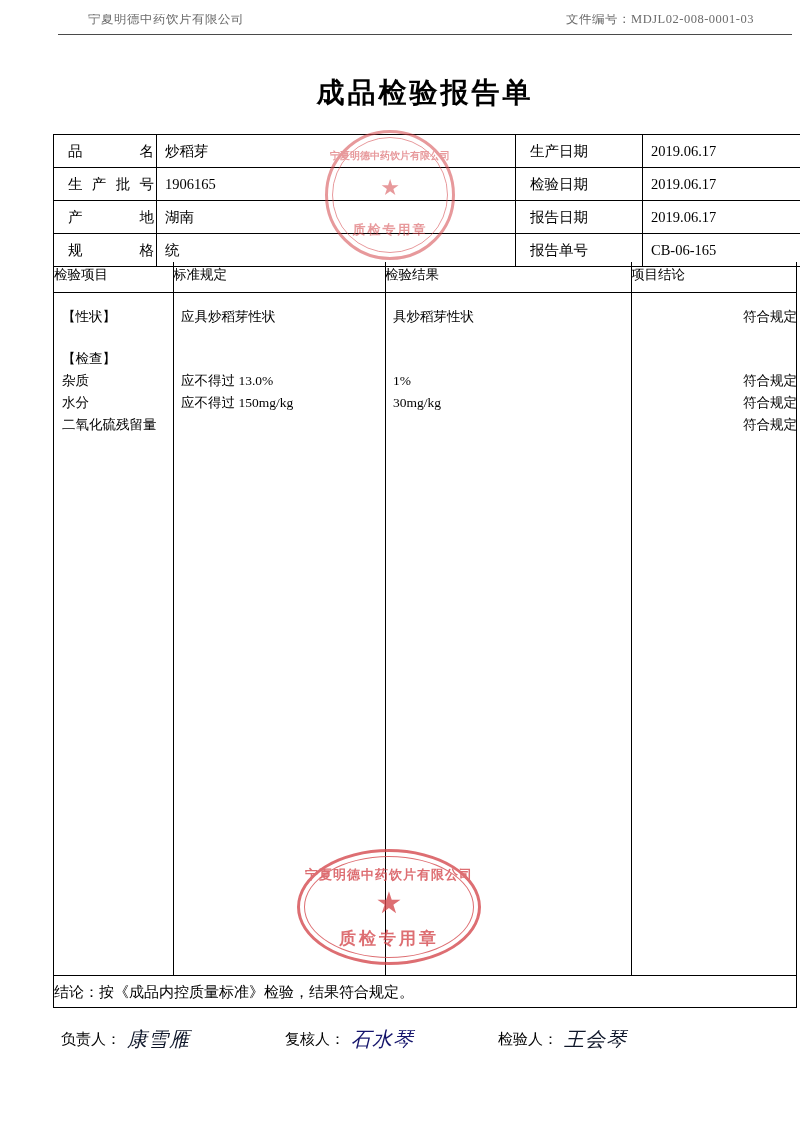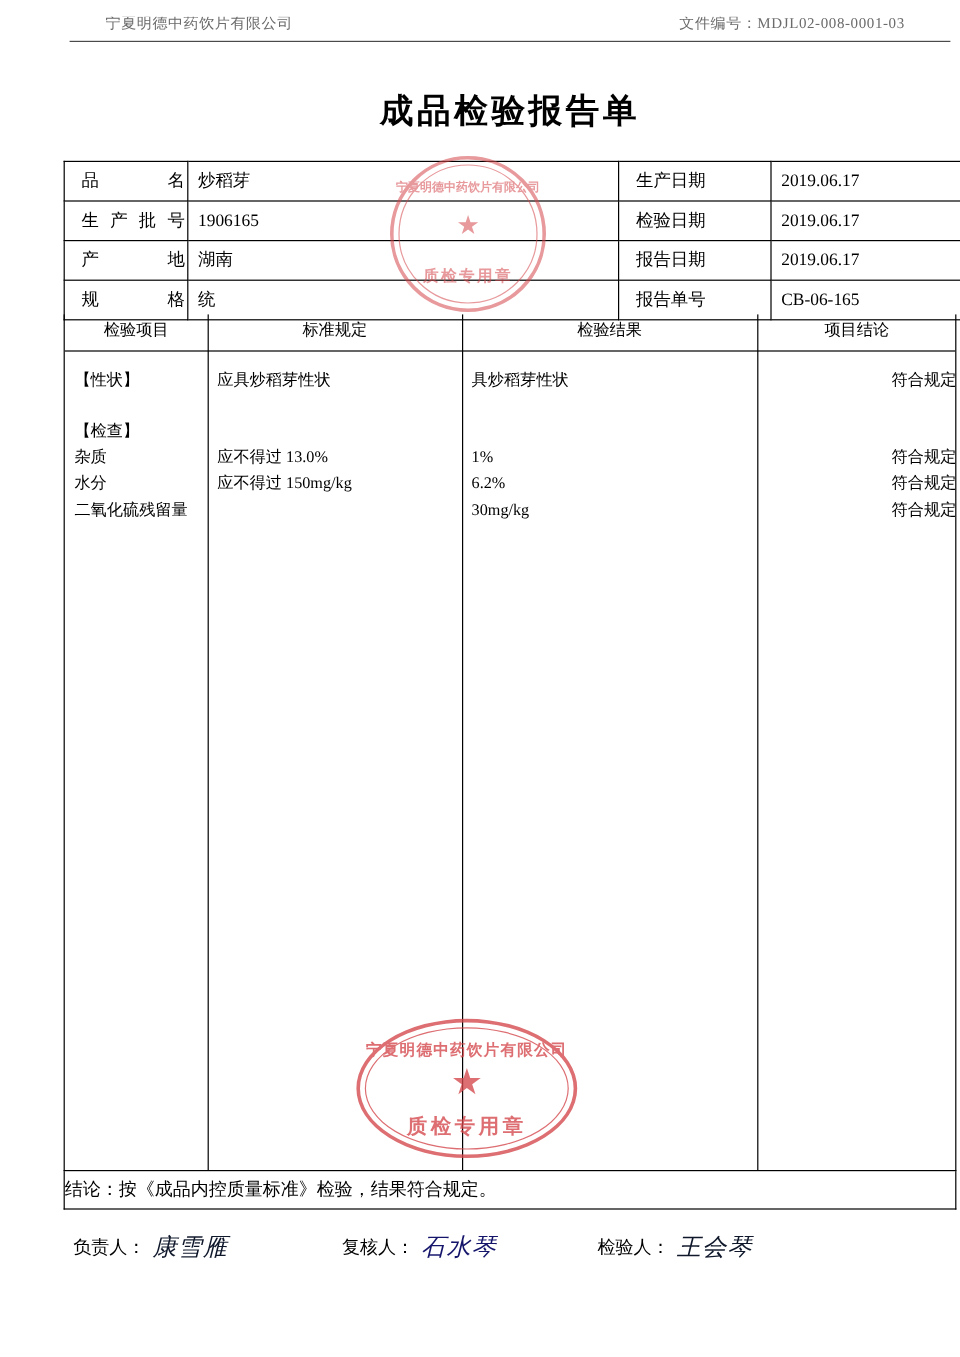--- a/index.html
+++ b/index.html
@@ -124,21 +124,21 @@
     position: absolute;
     left: 0;
     right: 0;
     top: 30px;
     border-top: 1px solid #000;
   }
   .ghead {
     position: absolute;
     top: 4px;
     font-size: 13.5px;
-    text-align: center;
+    text-align: left;
   }
   .gh1 { left: 0; width: 119px; }
   .gh2 { left: 119px; width: 212px; }
   .gh3 { left: 331px; width: 246px; }
   .gh4 { left: 577px; width: 166px; }
 
   .cellcol {
     position: absolute;
     font-size: 13.5px;
   }
@@ -321,21 +321,20 @@
       <div class="row-line"></div>
       <div class="row-line">应不得过 13.0%</div>
       <div class="row-line">应不得过 150mg/kg</div>
     </div>
 
     <div class="cellcol c3" style="top:44px;">
       <div class="row-line">具炒稻芽性状</div>
       <div class="gap"></div>
       <div class="row-line"></div>
       <div class="row-line">1%</div>
-      <div class="row-line">6.2%</div>
       <div class="row-line">30mg/kg</div>
     </div>
 
     <div class="cellcol c4" style="top:44px;">
       <div class="row-line">符合规定</div>
       <div class="gap"></div>
       <div class="row-line"></div>
       <div class="row-line">符合规定</div>
       <div class="row-line">符合规定</div>
       <div class="row-line">符合规定</div>

